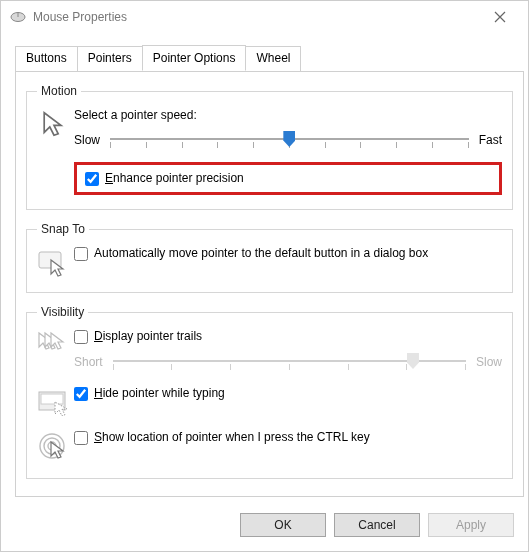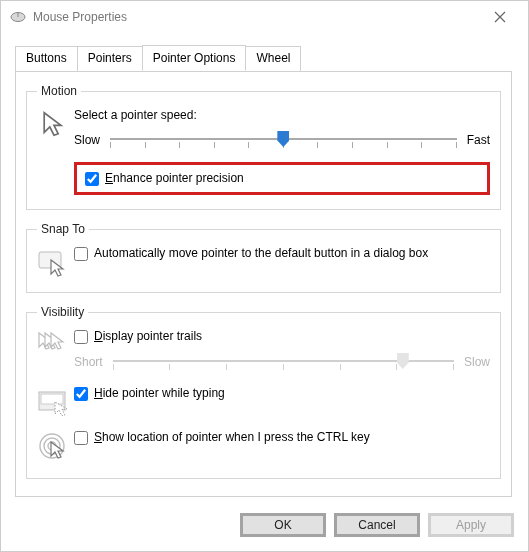--- a/index.html
+++ b/index.html
@@ -35,21 +35,21 @@
   .tab.active {
     background: #fff;
     z-index: 2;
     border-bottom: 1px solid #fff;
     top: 0px;
     padding-top: 5px;
     padding-bottom: 5px;
   }
   .tab + .tab { margin-left: -1px; }
   .panel {
-    margin: 0 16px 10px 14px;
+    margin: 0 4px 10px 14px;
     border: 1px solid #d0d0d0;
     flex: 1;
     padding: 12px 10px;
     position: relative;
   }
   fieldset.group {
     border: 1px solid #d6d6d6;
     margin: 0 0 12px 0;
     padding: 10px 10px 14px 10px;
     position: relative;
@@ -94,21 +94,21 @@
   .chk { display:flex; align-items:flex-start; gap:6px; }
   .chk input[type=checkbox] { width:14px; height:14px; margin:1px 0 0 0; }
   .chk .mnemonic { text-decoration: underline; }
   .dim { color:#b5b5b5; }
   .button-bar {
     display:flex; gap:8px; justify-content:flex-end;
     padding: 6px 14px 14px 14px;
   }
   .btn {
     width: 86px; height: 24px;
-    border: 3px solid #a3a3a3;
+    border: 1px solid #a3a3a3;
     background: #e1e1e1;
     display:flex; align-items:center; justify-content:center;
     color:#222;
   }
   .btn.disabled { color:#9e9e9e; background:#efefef; border-color:#d0d0d0; }
   
   .cursor-svg path { stroke:#6e6e6e; fill:#fff; stroke-width:1.2; }
   .trails-svg path { stroke:#bcbcbc; fill:#fff; stroke-width:1.2; }
   .snap-icon { width:34px; height:30px; }
   .hide-icon { width:34px; height:28px; }

